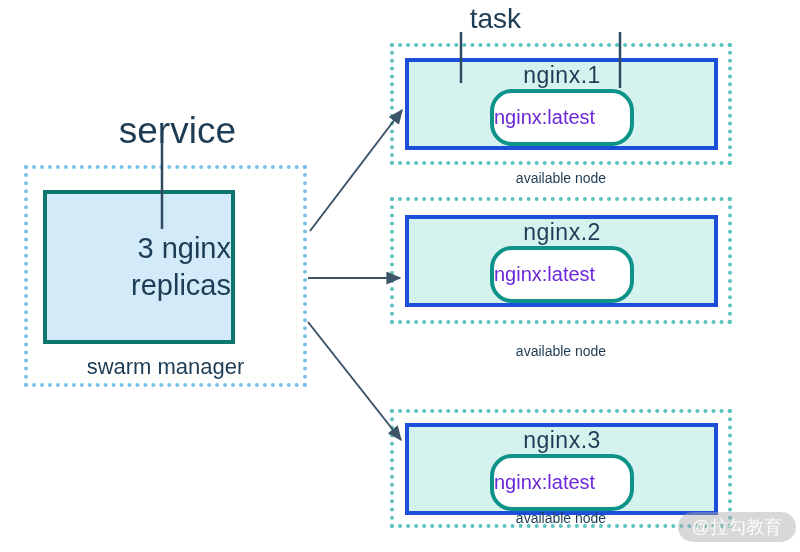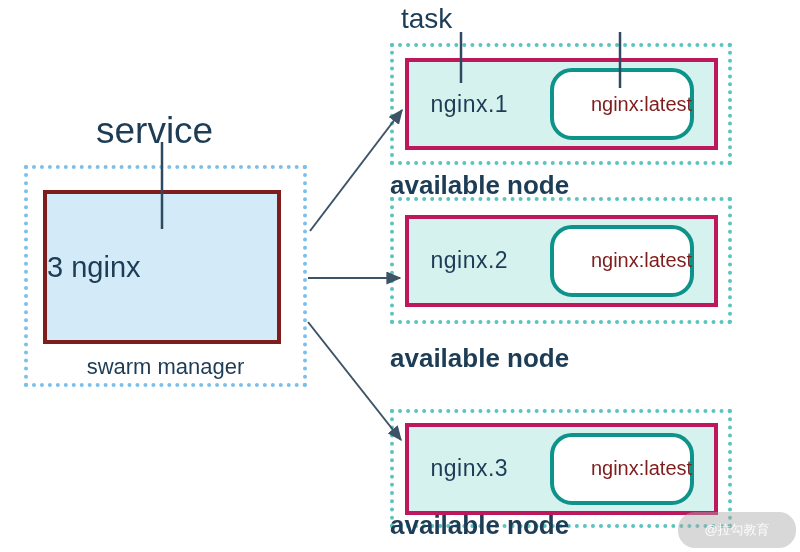--- a/index.html
+++ b/index.html
@@ -9,115 +9,117 @@
     height: 552px;
     background: #ffffff;
     font-family: "Liberation Sans", sans-serif;
     color: #1d3c55;
     overflow: hidden;
   }
   .abs { position: absolute; box-sizing: border-box; }
 
   
   .callout {
-    text-align: left;
+    text-align: right;
     font-size: 28px;
     color: #1d3c55;
     white-space: nowrap;
   }
   .label-service   { left: 96px;  top: 110px; width: 140px; font-size: 37px; }
   .label-task      { left: 401px; top: 3px;   width: 120px; }
   .label-container { left: 550px; top: 3px;   width: 140px; }
 
   
   .mgr-dotted {
     left: 24px; top: 165px; width: 283px; height: 222px;
     border: 4px dotted #7cc0e9;
   }
   .mgr-box {
-    left: 43px; top: 190px; width: 238px; height: 154px;
-    border: 4px solid #7f1d1d;
+    left: 43px; top: 190px; width: 192px; height: 154px;
+    border: 4px solid #0f766e;
     background: #d3ebf9;
     display: flex; flex-direction: column;
-    align-items: flex-start; justify-content: center;
+    align-items: flex-end; justify-content: center;
     font-size: 29px; line-height: 37px;
   }
   .mgr-caption {
     left: 24px; top: 354px; width: 283px;
     text-align: center; font-size: 22px;
   }
 
   
   .node-dotted {
     left: 390px; width: 342px;
     border: 4px dotted #5ac4bd;
     display: flex; align-items: center; justify-content: center;
   }
   .node1 { top: 43px;  height: 122px; }
   .node2 { top: 197px; height: 127px; }
   .node3 { top: 409px; height: 119px; }
   .node-box {
     width: 313px; height: 92px;
-    border: 4px solid #be185d;
+    border: 4px solid #1d4ed8;
     background: #d6f2ef;
     box-sizing: border-box;
     display: flex; align-items: center; justify-content: space-between;
     padding: 0 20px 0 22px;
+    flex-direction: column;
   }
   .task-name { font-size: 23px; color: #1d3c55; letter-spacing: 0.5px; }
   .container-pill {
     width: 144px; height: 72px;
     background: #ffffff;
     border: 4px solid #0e938a;
     border-radius: 22px;
     box-sizing: border-box;
-    display: flex; align-items: center; justify-content: center;
-    font-size: 20px; color: #7f1d1d; padding-left: 40px;
+    display: flex; align-items: center; 
+    font-size: 20px; color: #6d28d9;
   }
   .node-caption {
     left: 390px; width: 342px;
-    text-align: left; font-size: 26px; font-weight: bold;
+    text-align: center; font-size: 14px;
   }
   .cap1 { top: 170px; }
   .cap2 { top: 343px; }
   .cap3 { top: 510px; }
 
   
   #connectors {
     position: absolute; left: 0; top: 0;
     width: 800px; height: 552px;
     pointer-events: none;
     z-index: 5;
   }
   .leader { stroke: #2f4a60; stroke-width: 2.5; }
   .arrow  { stroke: #3d5468; stroke-width: 2; }
 
   
   .watermark {
-    left: 678px; top: 512px; width: 118px; height: 36px;
+    left: 678px; top: 512px; width: 118px; height: 30px;
     background: rgba(168, 168, 168, 0.45);
     border-radius: 17px;
     display: flex; align-items: center; justify-content: center;
-    font-size: 13px;
+    font-size: 18px;
     color: rgba(255, 255, 255, 0.9);
     z-index: 10;
     white-space: nowrap;
   }
 </style>
 </head>
 <body>
 
 <div id="canvas">
 
   <div class="abs callout label-service">service</div>
   <div class="abs callout label-task">task</div>
 
   <div class="abs mgr-dotted"></div>
   <div class="abs mgr-box">
     <span>3 nginx</span>
+    <span>replicas</span>
   </div>
   <div class="abs mgr-caption">swarm manager</div>
 
   <div class="abs node-dotted node1">
     <div class="node-box">
       <span class="task-name">nginx.1</span>
       <div class="container-pill">
         <span>nginx:latest</span>
       </div>
     </div>

